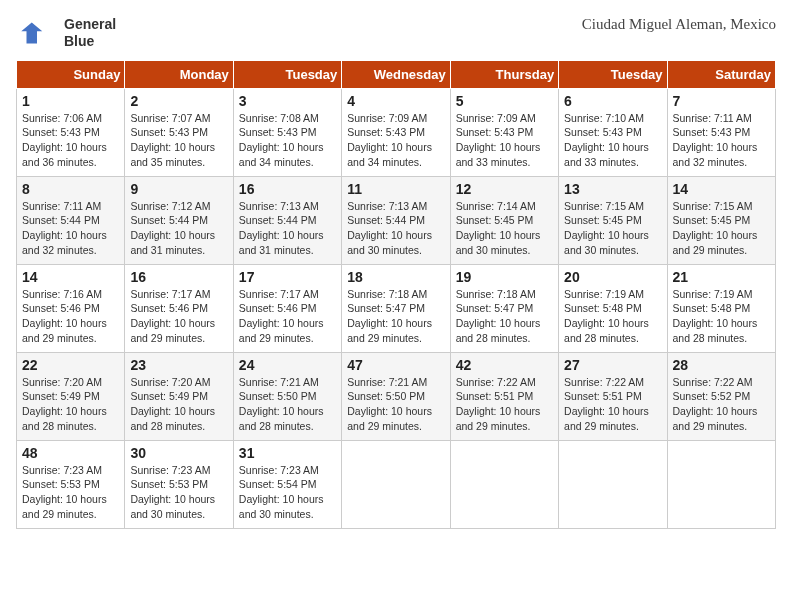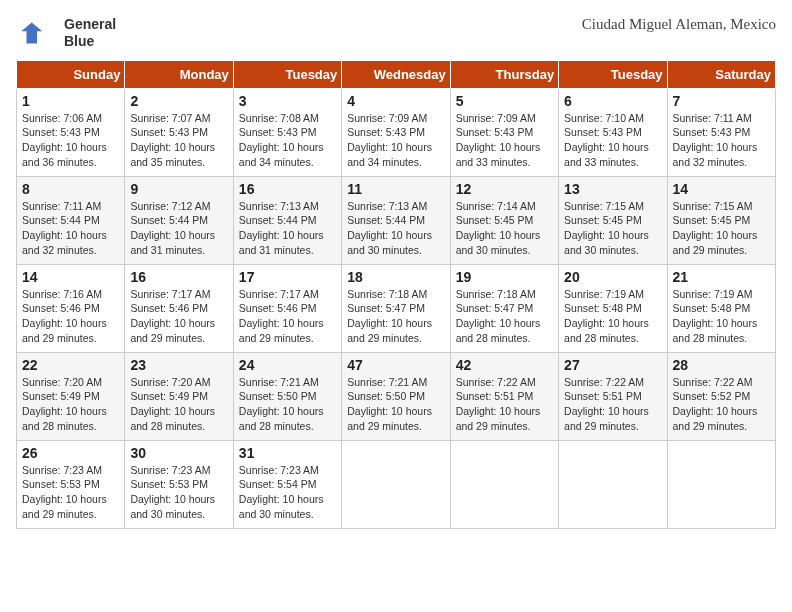--- a/index.html
+++ b/index.html
@@ -147,21 +147,21 @@
       <tr>
         <td><span class="day-num">22</span><span class="day-info">Sunrise: 7:20 AM<br>Sunset: 5:49 PM<br>Daylight: 10 hours and 28 minutes.</span></td>
         <td><span class="day-num">23</span><span class="day-info">Sunrise: 7:20 AM<br>Sunset: 5:49 PM<br>Daylight: 10 hours and 28 minutes.</span></td>
         <td><span class="day-num">24</span><span class="day-info">Sunrise: 7:21 AM<br>Sunset: 5:50 PM<br>Daylight: 10 hours and 28 minutes.</span></td>
         <td><span class="day-num">47</span><span class="day-info">Sunrise: 7:21 AM<br>Sunset: 5:50 PM<br>Daylight: 10 hours and 29 minutes.</span></td>
         <td><span class="day-num">42</span><span class="day-info">Sunrise: 7:22 AM<br>Sunset: 5:51 PM<br>Daylight: 10 hours and 29 minutes.</span></td>
         <td><span class="day-num">27</span><span class="day-info">Sunrise: 7:22 AM<br>Sunset: 5:51 PM<br>Daylight: 10 hours and 29 minutes.</span></td>
         <td><span class="day-num">28</span><span class="day-info">Sunrise: 7:22 AM<br>Sunset: 5:52 PM<br>Daylight: 10 hours and 29 minutes.</span></td>
       </tr>
       <tr>
-        <td><span class="day-num">26</span><span class="day-info">Sunrise: 7:23 AM<br>Sunset: 5:53 PM<br>Daylight: 10 hours and 29 minutes.</span></td>
+        <td><span class="day-num">48</span><span class="day-info">Sunrise: 7:23 AM<br>Sunset: 5:53 PM<br>Daylight: 10 hours and 29 minutes.</span></td>
         <td><span class="day-num">30</span><span class="day-info">Sunrise: 7:23 AM<br>Sunset: 5:53 PM<br>Daylight: 10 hours and 30 minutes.</span></td>
         <td><span class="day-num">31</span><span class="day-info">Sunrise: 7:23 AM<br>Sunset: 5:54 PM<br>Daylight: 10 hours and 30 minutes.</span></td>
         <td class="empty-cell"></td>
         <td class="empty-cell"></td>
         <td class="empty-cell"></td>
         <td class="empty-cell"></td>
       </tr>
     </tbody>
 </table>
 

